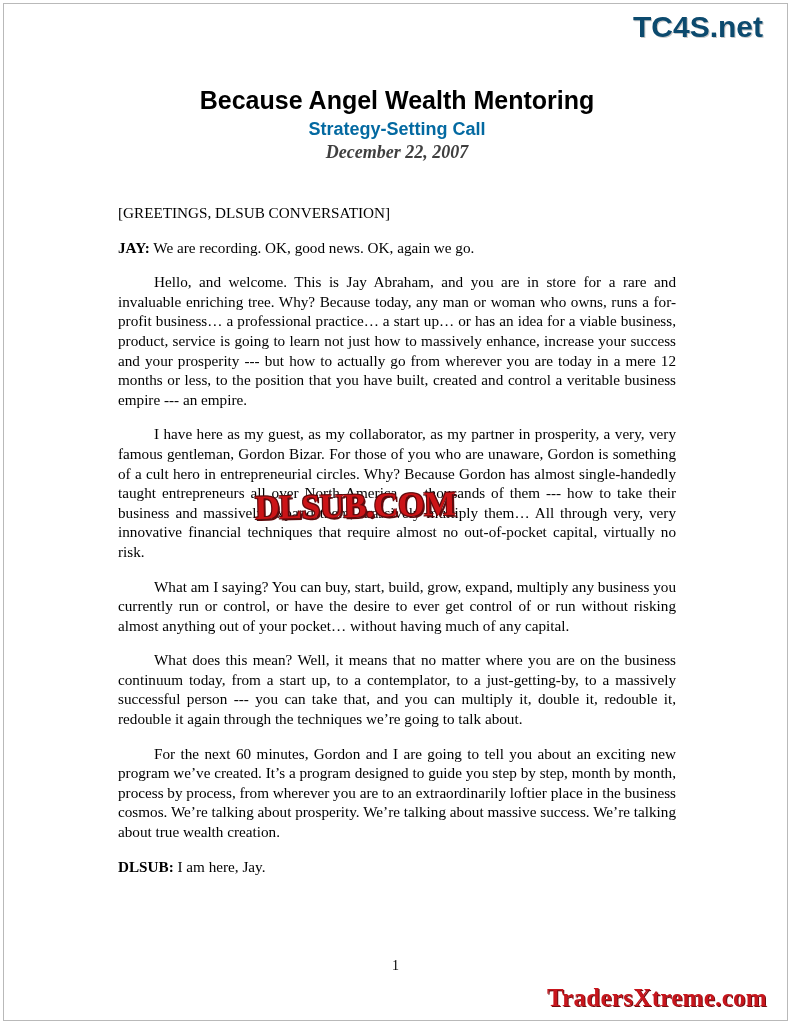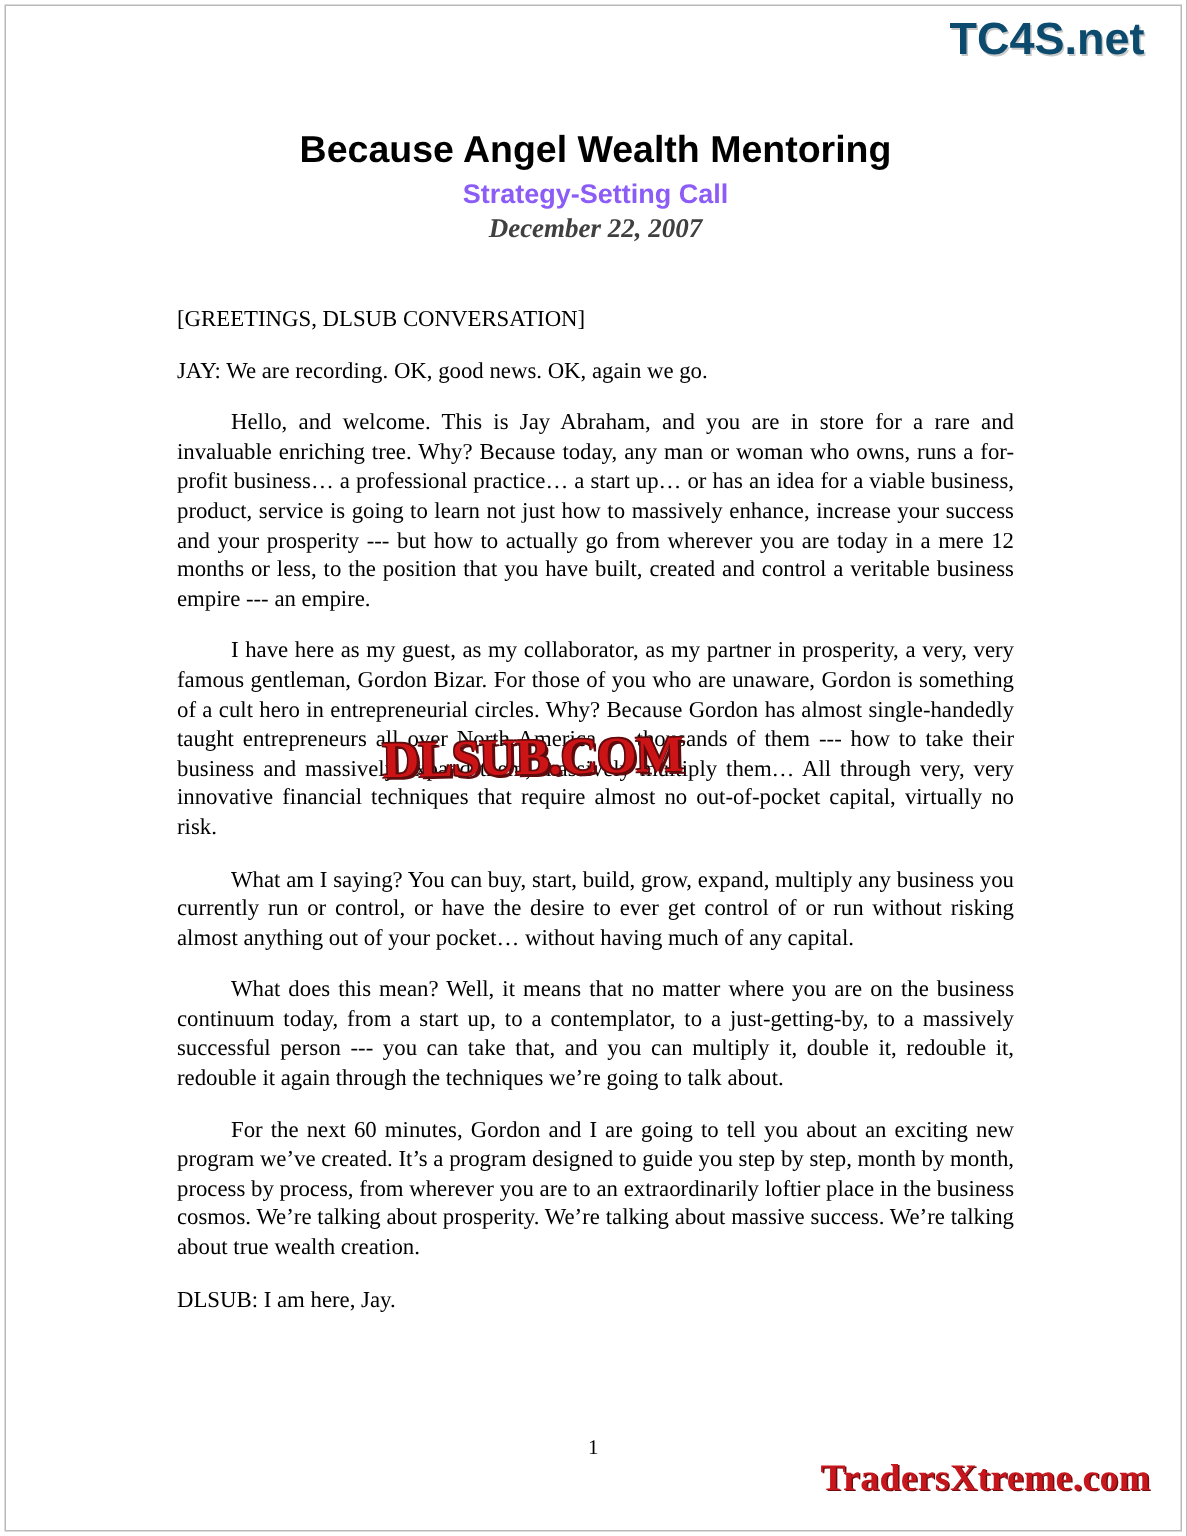--- a/index.html
+++ b/index.html
@@ -37,21 +37,21 @@
     font-weight: bold;
     font-size: 30px;
     color: #0c4a6e;
     letter-spacing: 0px;
     text-shadow: 1px 1px 0 #c9c9c9;
   }
 
   
   .wm-bottom {
     position: absolute;
-    bottom: 24px;
+    bottom: 12px;
     right: 24px;
     font-family: "Liberation Serif", serif;
     font-weight: bold;
     font-style: normal;
     font-size: 25px;
     color: #c8161d;
     text-shadow: 1px 1px 0 #6d0c10;
     letter-spacing: 0.3px;
   }
 
@@ -87,21 +87,21 @@
     text-align: center;
     margin: 0 0 4px 0;
     color: #000;
   }
   h2.subtitle {
     font-family: "Liberation Sans", sans-serif;
     font-size: 18px;
     font-weight: bold;
     text-align: center;
     margin: 0 0 2px 0;
-    color: #8b5cf6;
+    color: #0369a1;
   }
   h3.date {
     font-family: "Liberation Serif", serif;
     font-size: 18px;
     font-weight: bold;
     font-style: italic;
     text-align: center;
     margin: 0 0 40px 0;
     color: #404040;
   }
@@ -110,21 +110,21 @@
     font-family: "Liberation Serif", serif;
     font-size: 15.2px;
     line-height: 19.6px;
     text-align: justify;
     margin: 0 0 15px 0;
     color: #000;
     position: relative;
   }
   .para.indent { text-indent: 36px; }
   .para .lead {
-    font-weight: normal;
+    font-weight: bold;
   }
   .para.noindent { text-indent: 0; }
 
   .pagenum {
     position: absolute;
     left: 0;
     right: 0;
     top: 958px;
     text-align: center;
     font-family: "Liberation Serif", serif;

